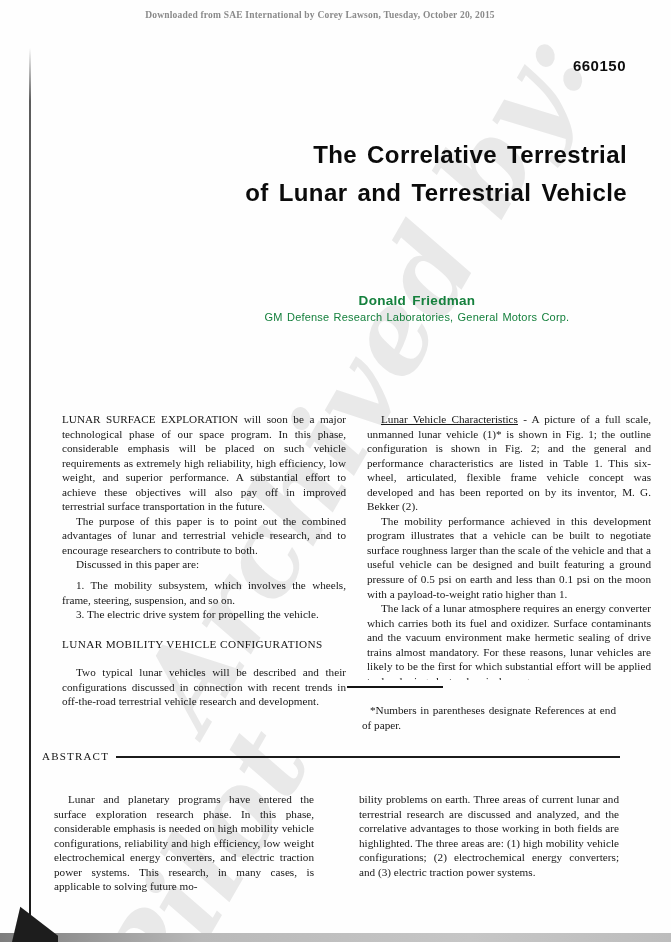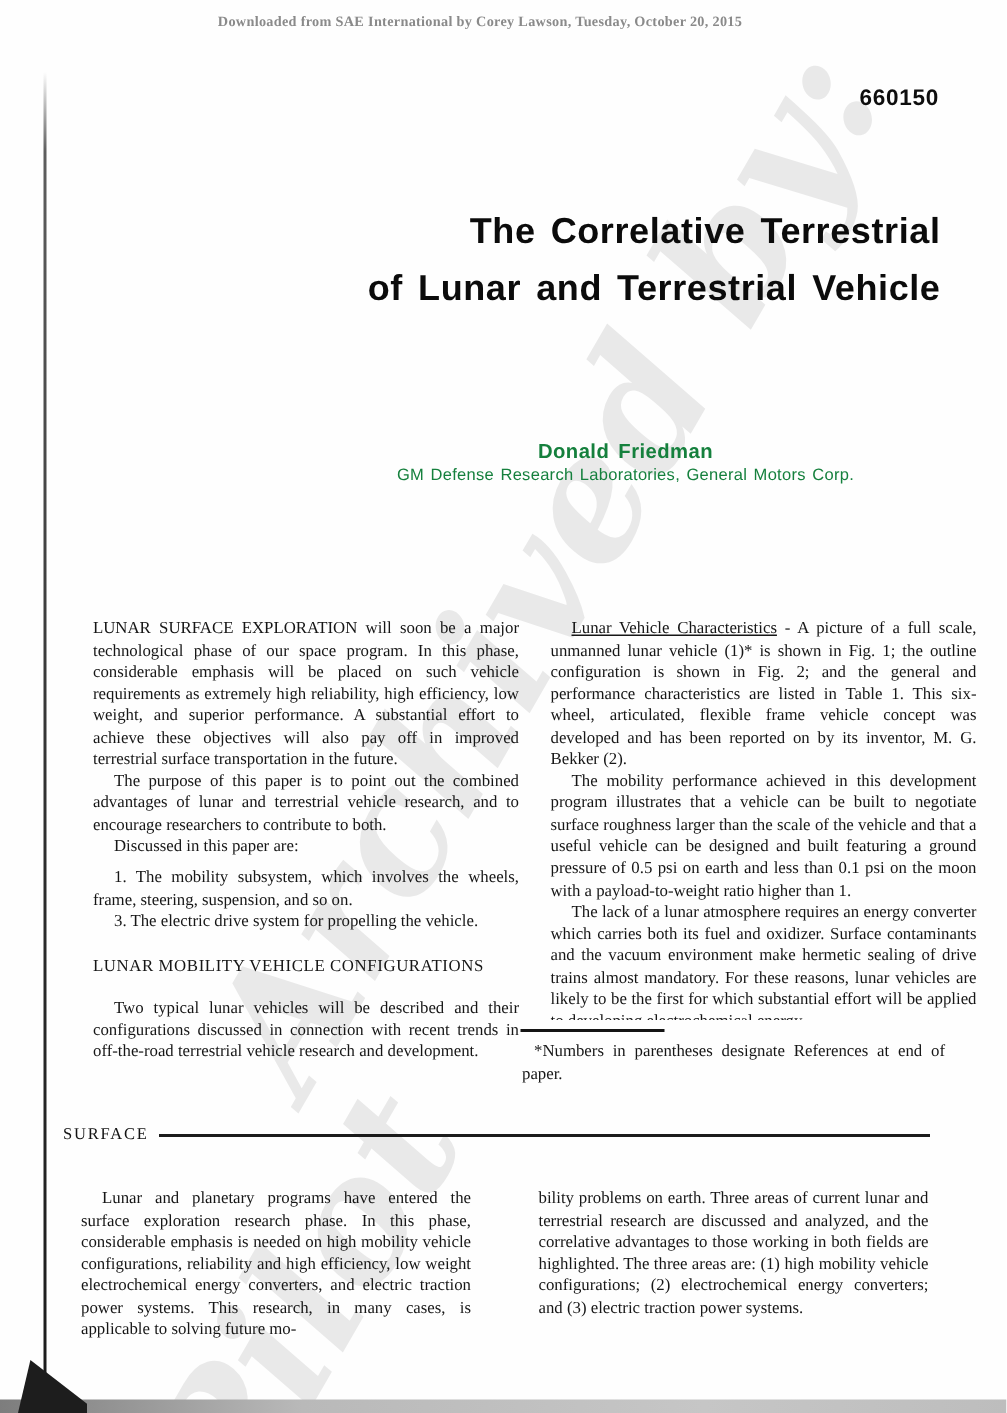--- a/index.html
+++ b/index.html
@@ -83,21 +83,21 @@
     margin:0;padding:15px 0 14px 0;
     text-align:left;letter-spacing:.4px;
   }
   .lead-underline{text-decoration:underline;}
 
   .footnote{
     position:absolute;left:347px;top:686px;width:284px;
     font-size:11.2px;line-height:14.5px;text-align:justify;color:#161616;
   }
   .footnote-rule{width:96px;height:0;border-top:2px solid #141414;margin-bottom:6px;}
-  .footnote p{margin:1px;text-indent:8px;}
+  .footnote p{margin:15px;text-indent:8px;}
 
   .abstract-head{
     position:absolute;left:42px;top:750px;width:578px;
     display:flex;align-items:center;
   }
   .abstract-label{
     font-size:11px;letter-spacing:1.2px;color:#141414;
     flex:0 0 auto;
   }
   .abstract-rule{flex:1 1 auto;height:0;border-top:2px solid #1b1b1b;margin-left:7px;margin-top:1px;}
@@ -149,21 +149,21 @@
     <p class="ind">The mobility performance achieved in this development program illustrates that a vehicle can be built to negotiate surface roughness larger than the scale of the vehicle and that a useful vehicle can be designed and built featuring a ground pressure of 0.5 psi on earth and less than 0.1 psi on the moon with a payload-to-weight ratio higher than 1.</p>
     <p class="ind">The lack of a lunar atmosphere requires an energy converter which carries both its fuel and oxidizer.  Surface contaminants and the vacuum environment make hermetic sealing of drive trains almost mandatory.  For these reasons, lunar vehicles are likely to be the first for which substantial effort will be applied to developing electrochemical energy</p>
   </div>
 
   <div class="footnote">
     <div class="footnote-rule"></div>
     <p>*Numbers in parentheses designate References at end of paper.</p>
   </div>
 
   <div class="abstract-head">
-    <span class="abstract-label">SURFACE</span>
+    <span class="abstract-label">ABSTRACT</span>
     <span class="abstract-rule"></span>
   </div>
 
   <div class="abs-col abs-left">
     <p>Lunar and planetary programs have entered the surface exploration research phase.  In this phase, considerable emphasis is needed on high mobility vehicle configurations, reliability and high efficiency, low weight electrochemical energy converters, and electric traction power systems.  This research, in many cases, is applicable to solving future mo-</p>
   </div>
   <div class="abs-col abs-right">
     <p class="noind">bility problems on earth.  Three areas of current lunar and terrestrial research are discussed and analyzed, and the correlative advantages to those working in both fields are highlighted.  The three areas are:  (1) high mobility vehicle configurations; (2) electrochemical energy converters; and (3) electric traction power systems.</p>
   </div>
 

